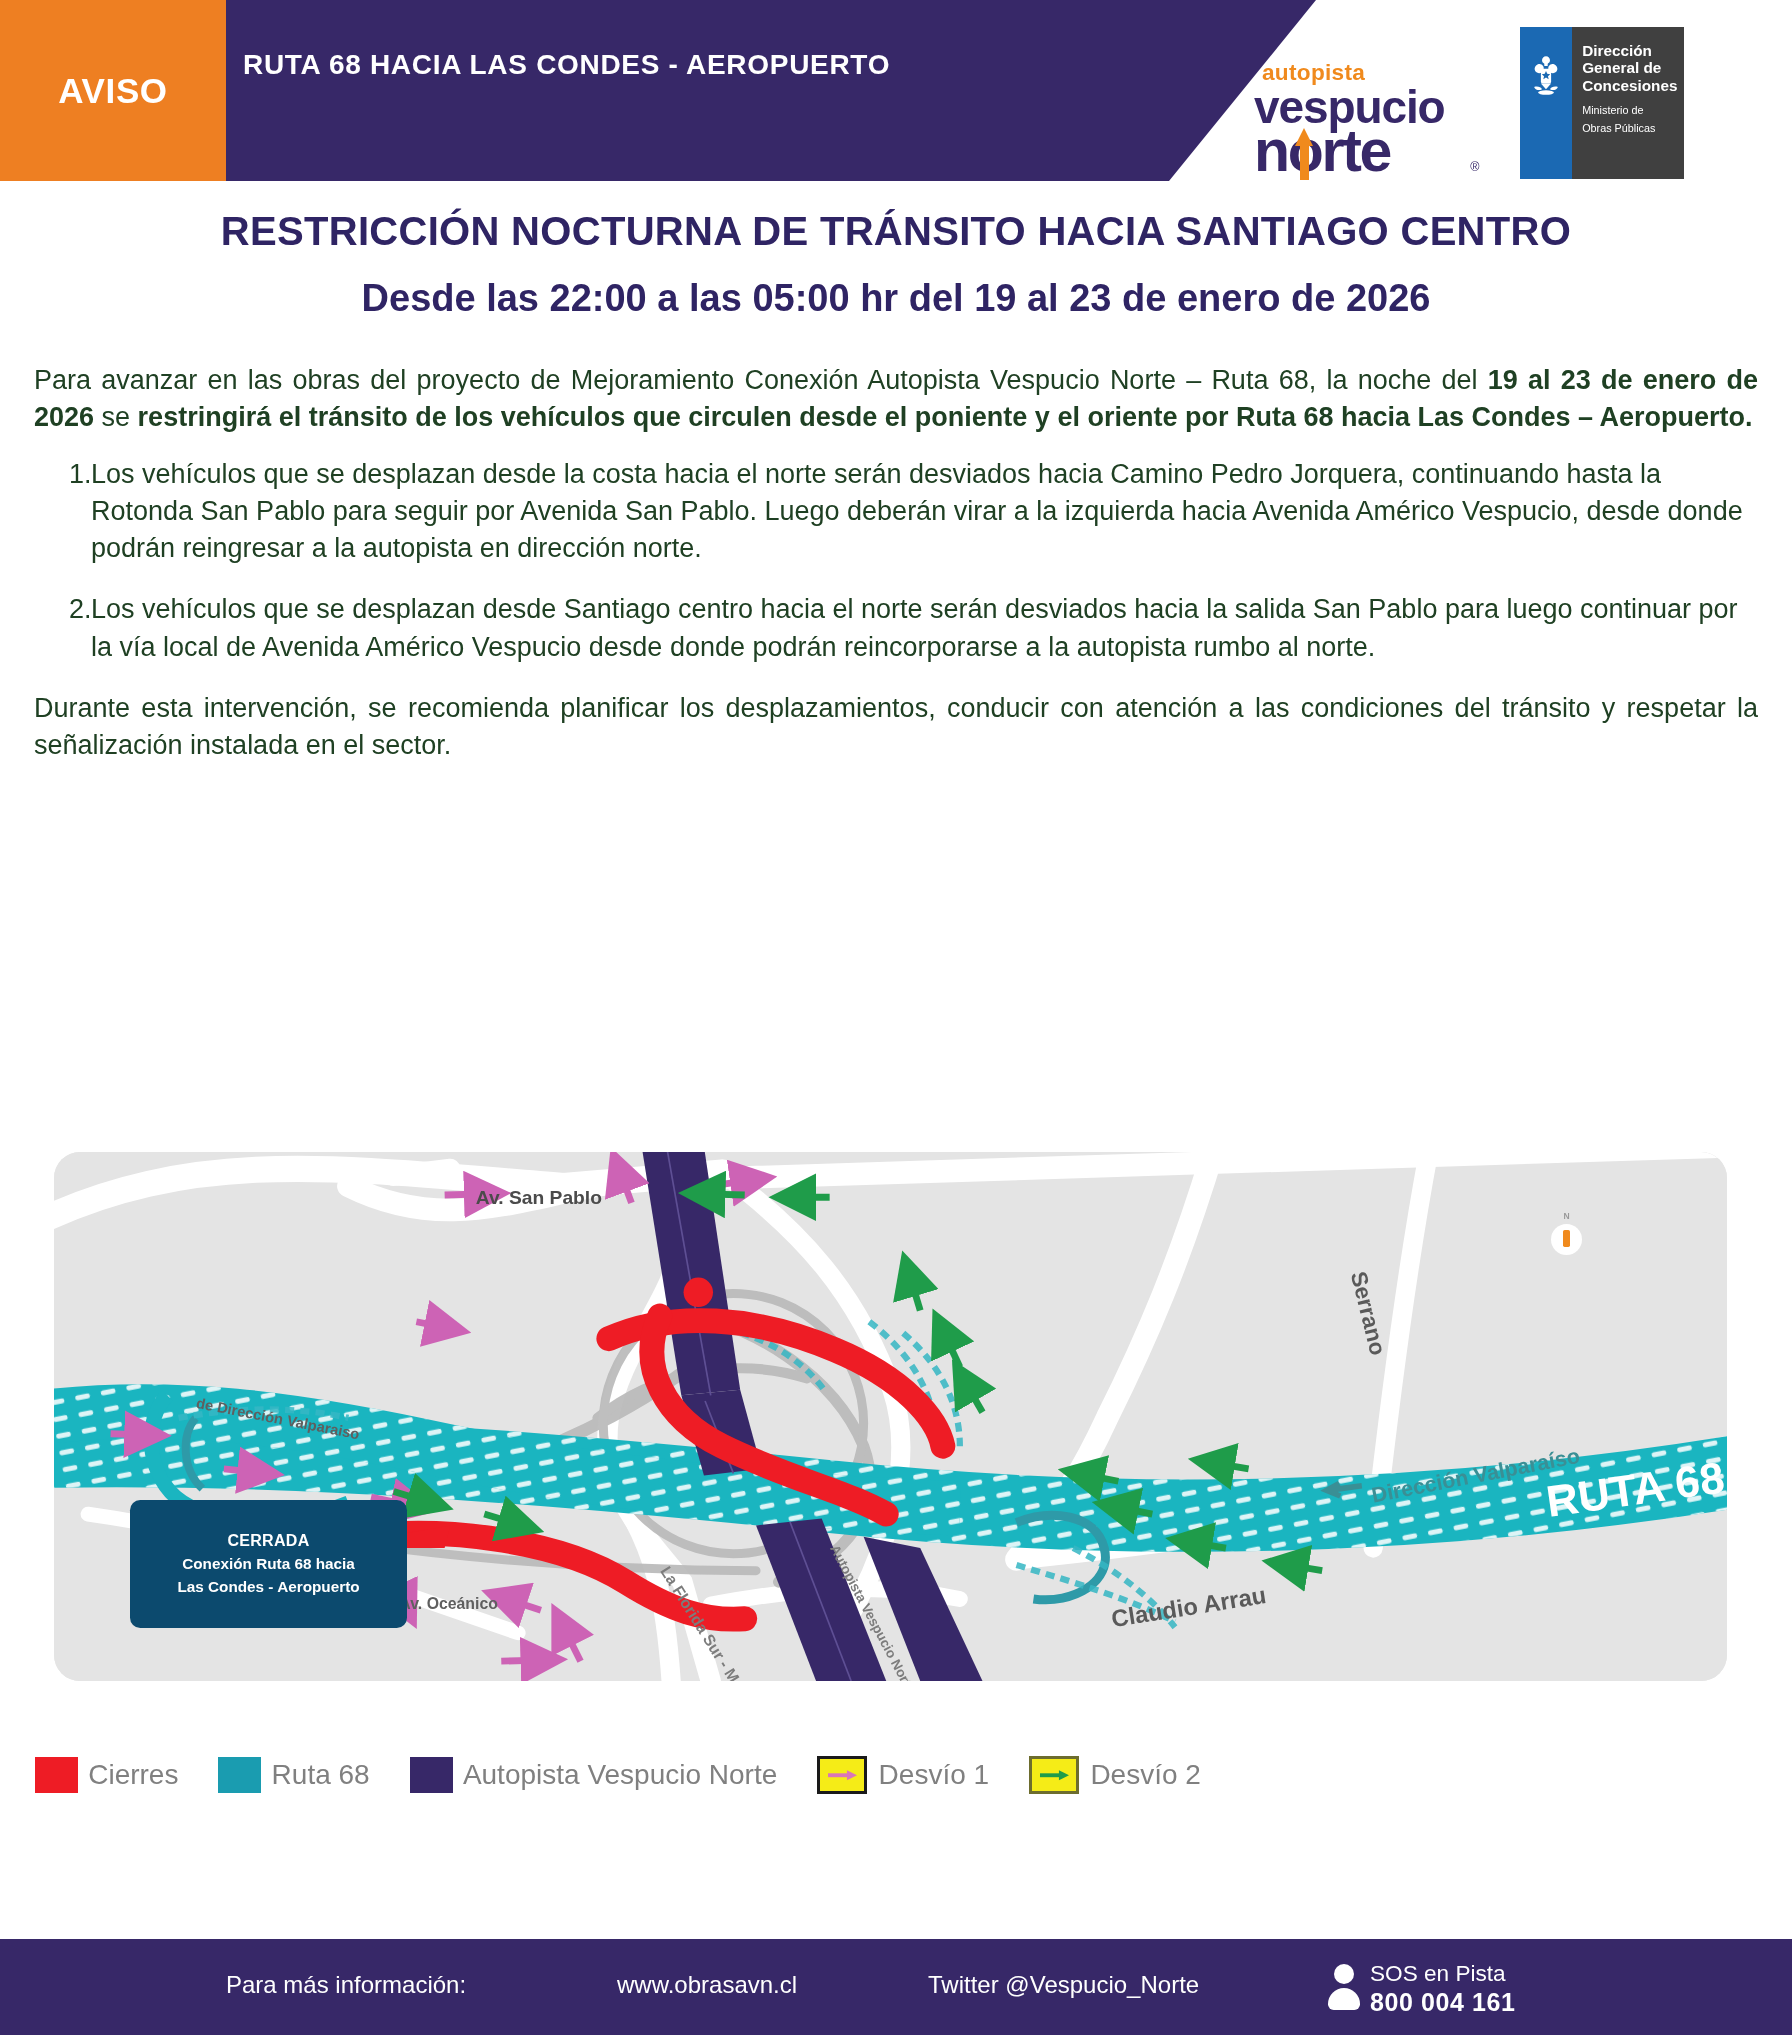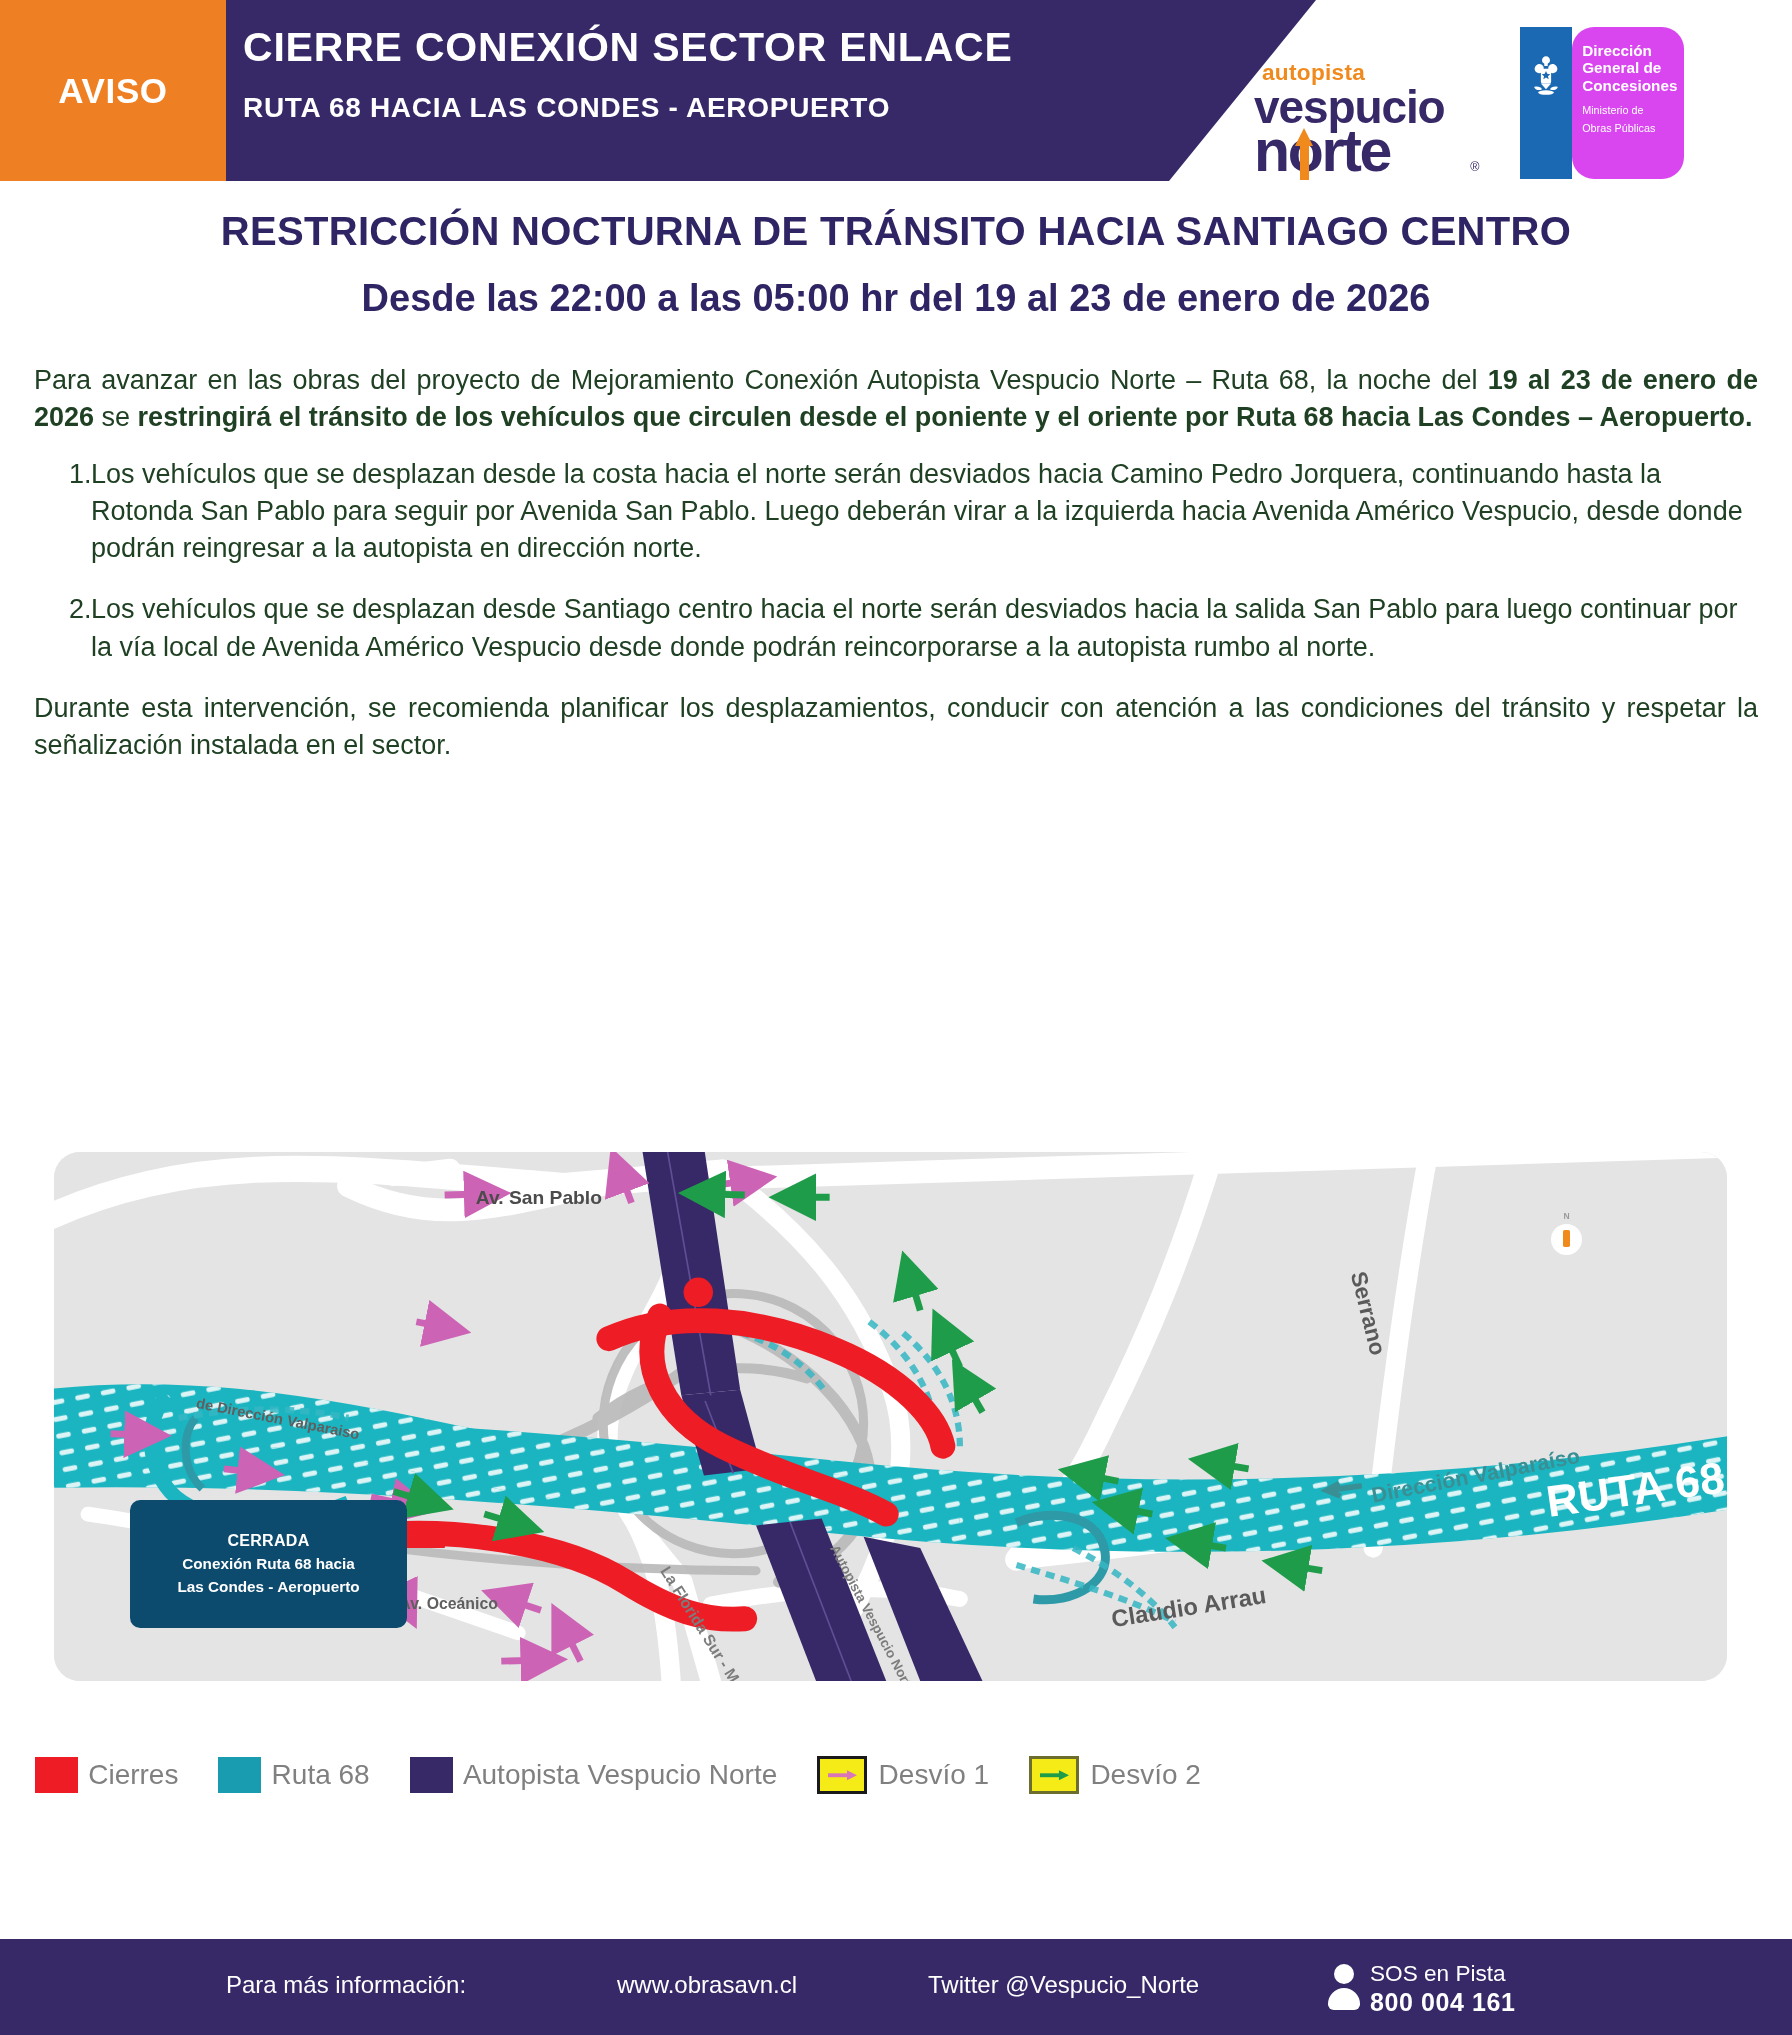--- a/index.html
+++ b/index.html
@@ -48,21 +48,21 @@
   .vn-arrow::after{
     content:""; position:absolute; left:0; top:0; width:0; height:0;
     border-left:9.6px solid transparent; border-right:9.6px solid transparent;
     border-bottom:18px solid #f08a1d;
   }
   .vn-reg { position:absolute; right:-4.5px; bottom:3.4px; color:#372868; font-size:12.5px; }
 
   
   .gob-logo { position:absolute; left:1520px; top:27px; width:164px; height:152px; display:flex; }
   .gob-blue { width:52px; height:100%; background:#1b69b3; position:relative; }
-  .gob-red  { flex:1; height:100%; background:#d946ef; padding:14.7px 0 0 10.2px;border-radius:22px; }
+  .gob-red  { flex:1; height:100%; background:#404040; padding:14.7px 0 0 10.2px; }
   .gob-crest { position:absolute; left:50%; top:27px; transform:translateX(-50%);
     width:33px; height:42px; }
   .gob-t1 { color:#fff; font-size:15.3px; font-weight:700; line-height:1.16; }
   .gob-t2 { color:#fff; font-size:10.8px; font-weight:400; line-height:1.2; margin-top:9px; }
 
   
   .title1 {
     position:absolute; left:0; top:209px; width:1792px; text-align:center;
     color:#2f2464; font-size:40px; font-weight:700; letter-spacing:0.3px;
   }
@@ -148,21 +148,20 @@
 <div class="page">
 
   <div class="header">
     <div class="hdr-purple"></div>
 
     <div class="hdr-orange">
       <span class="aviso-text">AVISO</span>
     </div>
 
     <div class="hdr-titles">
-      <div class="hdr-line1">CIERRE CONEXIÓN SECTOR ENLACE</div>
       <div class="hdr-line2">RUTA 68 HACIA LAS CONDES - AEROPUERTO</div>
     </div>
 
     <div class="vn-logo">
       <div class="vn-auto">autopista</div>
       <div class="vn-vesp">vespucio</div>
       <div class="vn-norte-wrap">
         <div class="vn-norte">norte</div>
         <div class="vn-arrow"></div>
         <span class="vn-reg">®</span>

